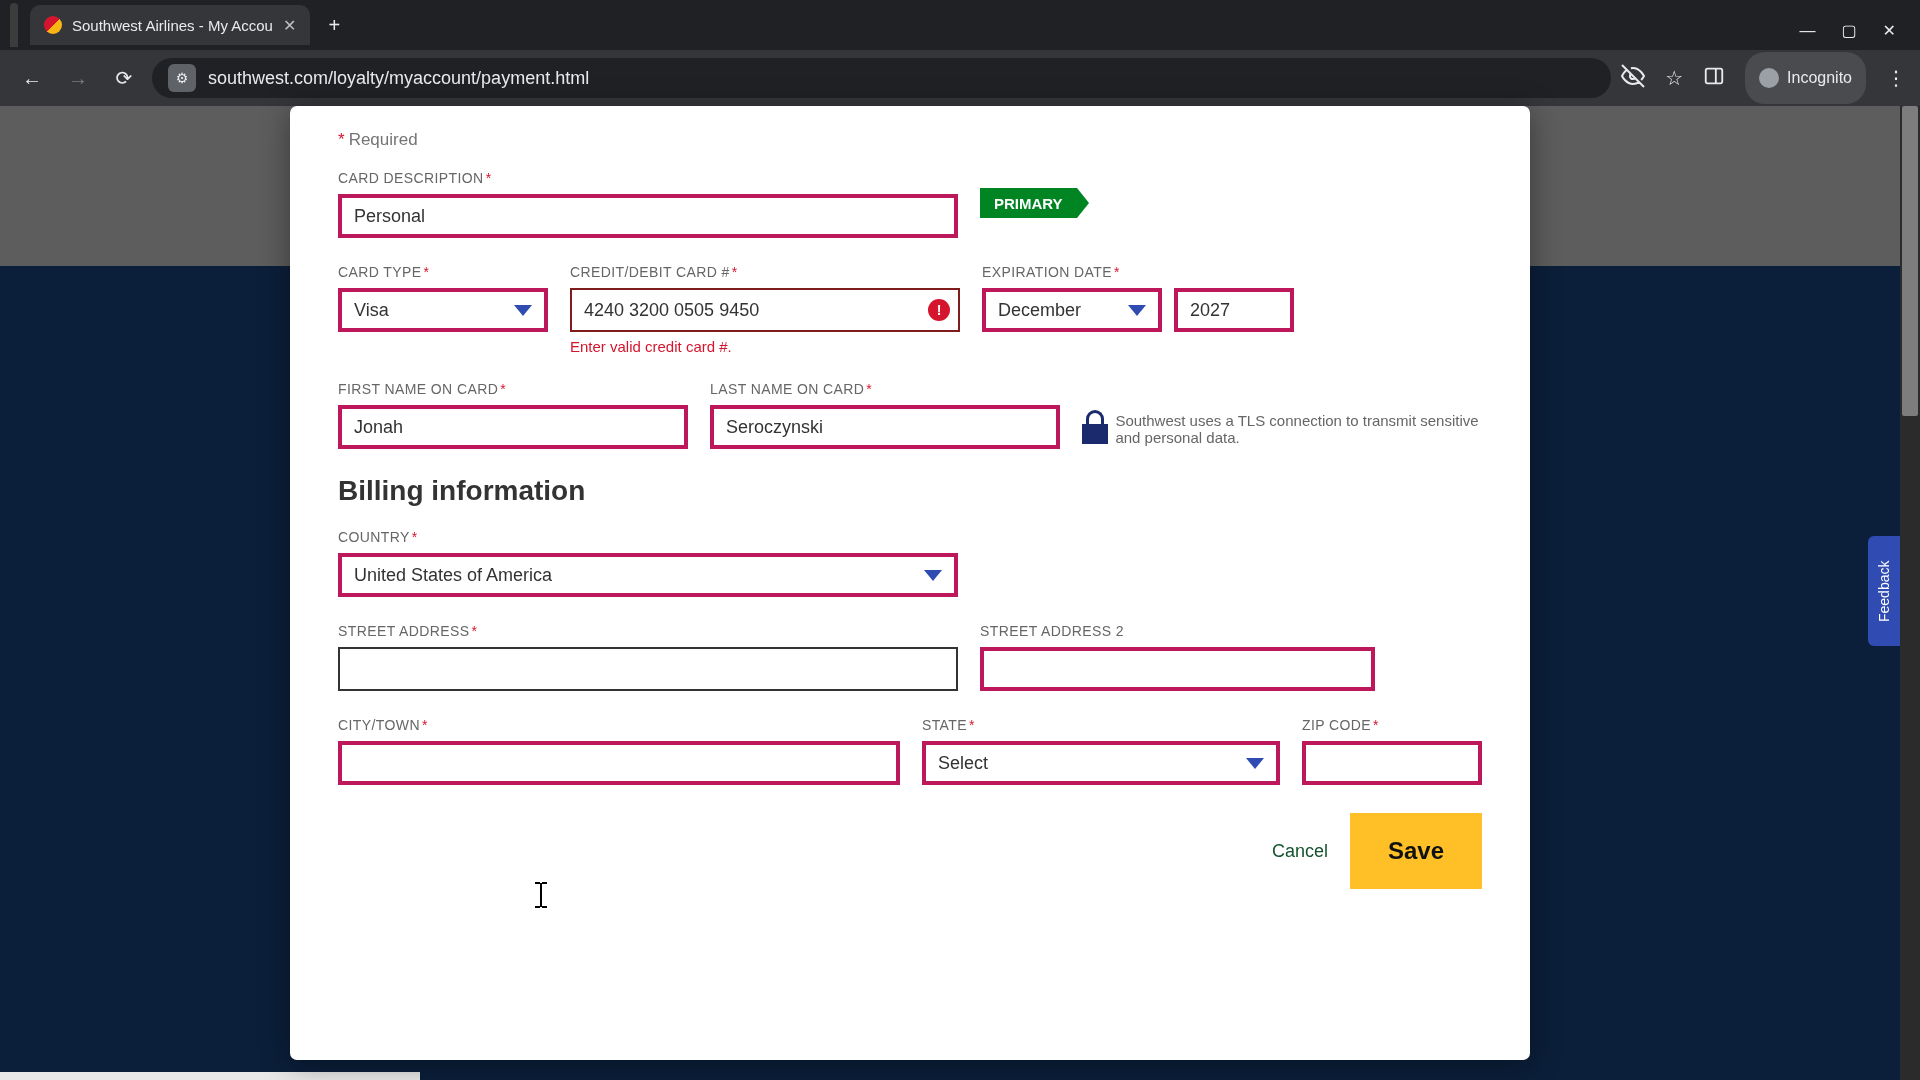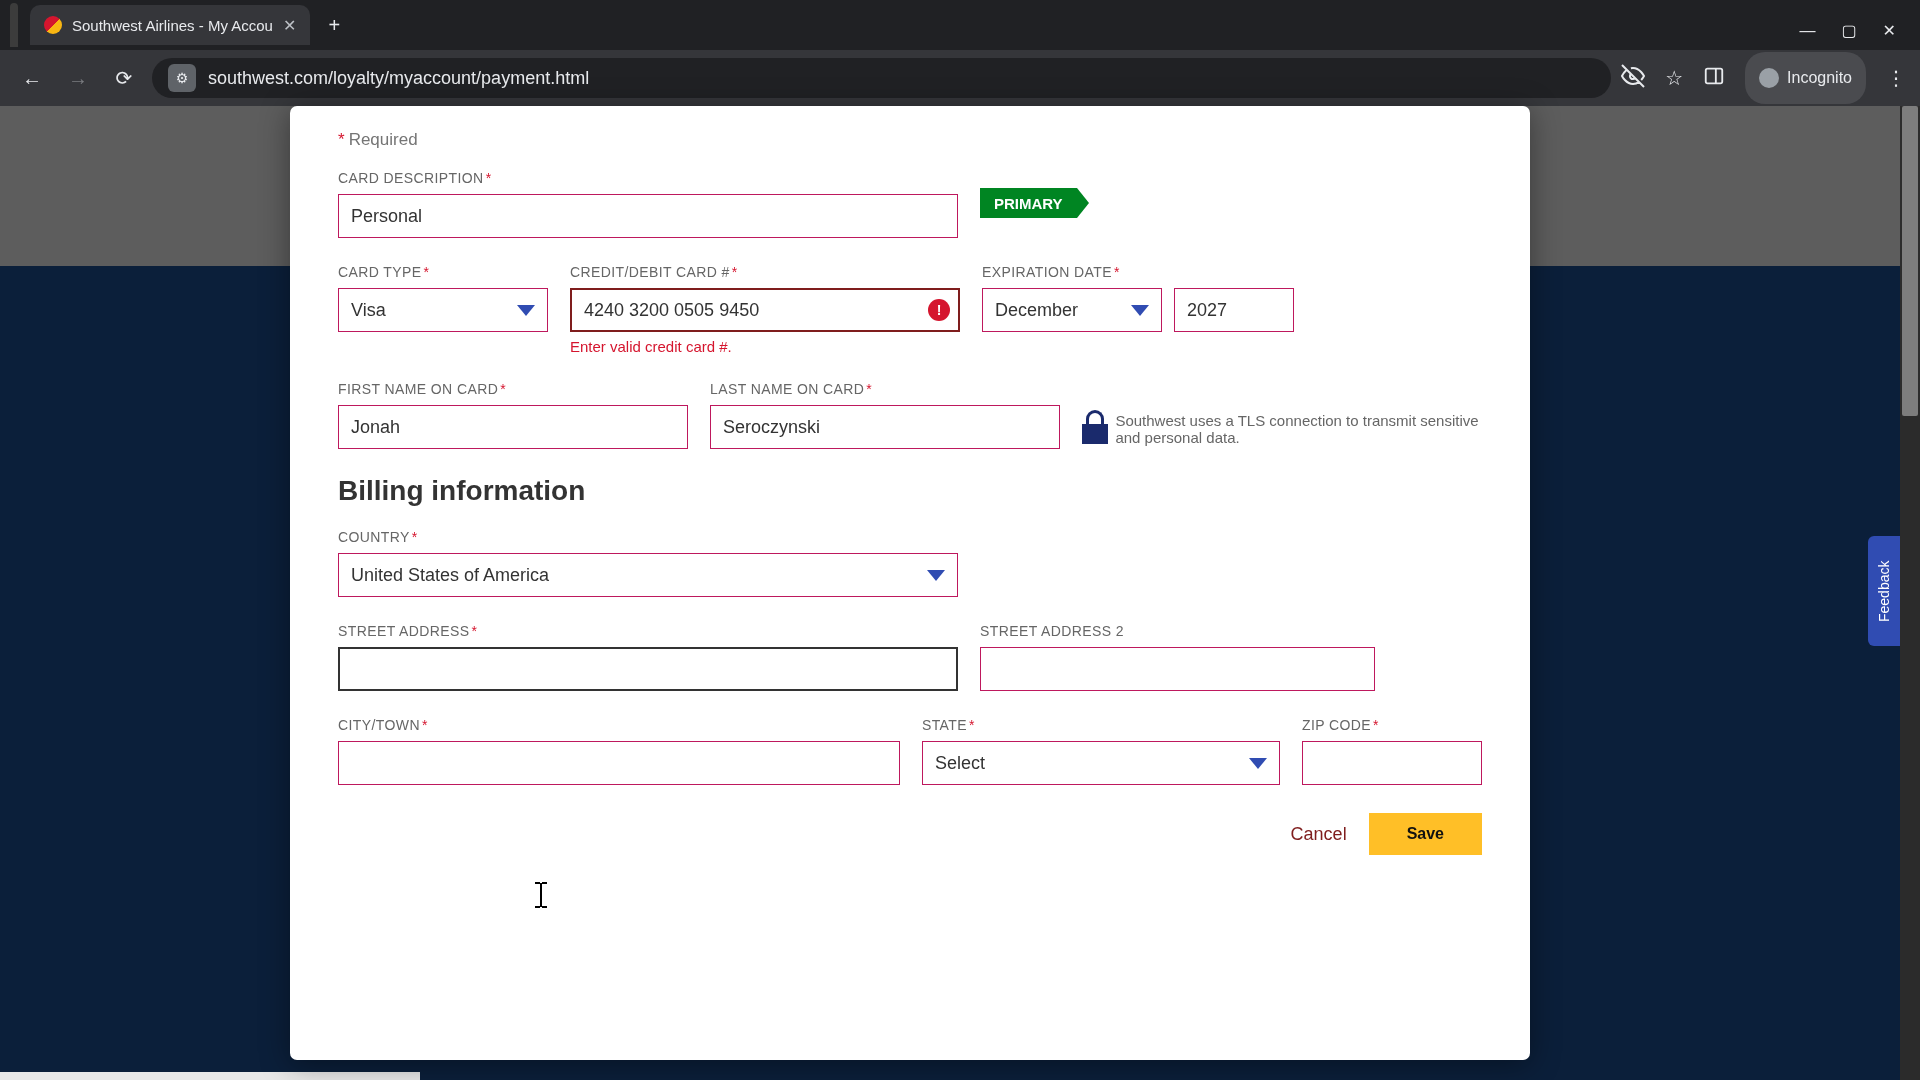--- a/index.html
+++ b/index.html
@@ -38,43 +38,43 @@
 
   
   .modal { position: absolute; left: 290px; right: 390px; top: 0; bottom: 20px; background: #fff; box-shadow: 0 4px 30px rgba(0,0,0,.4); padding: 24px 48px 24px 48px; overflow: hidden; border-radius: 7px; }
   .req { color: #757575; font-size: 17px; margin-bottom: 20px; }
   .req .ast { color: #d5152e; margin-right: 4px; }
 
   .row { display: flex; gap: 22px; margin-bottom: 26px; align-items: flex-start; }
   .field { display: flex; flex-direction: column; }
   .label { font-size: 14px; color: #666; letter-spacing: 0.4px; margin-bottom: 8px; }
   .label .ast { color: #d5152e; margin-left: 2px; }
-  .control { height: 44px; border: 1px solid #be185d; background: #fff; padding: 0 12px; font-size: 18px; color: #333; display: flex; align-items: center; }
+  .control { height: 44px; border: 4px solid #be185d; background: #fff; padding: 0 12px; font-size: 18px; color: #333; display: flex; align-items: center; }
   .control.error { border: 2px solid #7f1d1d; }
   .control.focused { border: 2px solid #333; }
   input.control { outline: none; }
   .select { position: relative; justify-content: space-between; }
   .select .chev { width: 0; height: 0; border-left: 9px solid transparent; border-right: 9px solid transparent; border-top: 11px solid #304cb2; }
   .err-text { color: #d5152e; font-size: 15px; margin-top: 6px; }
   .err-icon { width: 22px; height: 22px; border-radius: 50%; background: #d5152e; color: #fff; font-size: 14px; font-weight: bold; display: inline-flex; align-items: center; justify-content: center; position: absolute; right: 10px; top: 50%; transform: translateY(-50%); }
   .rel { position: relative; }
 
   .primary-flag { background: #008522; color: #fff; font-weight: bold; font-size: 15px; padding: 6px 14px; position: relative; height: 30px; display: inline-flex; align-items: center; margin-top: 18px; }
   .primary-flag::after { content:""; position:absolute; right:-12px; top:0; width:0; height:0; border-top:15px solid transparent; border-bottom:15px solid transparent; border-left:12px solid #008522; }
 
   .tls { display: flex; align-items: center; gap: 14px; color: #666; font-size: 15px; margin-top: 31px; max-width: 400px; }
   .tls .lockicon { width: 26px; height: 30px; position: relative; }
   .tls .lockicon .shackle { width: 18px; height: 18px; border: 3px solid #1a2a6c; border-bottom: none; border-radius: 10px 10px 0 0; position: absolute; top: -4px; left: 4px; }
   .tls .lockicon .body { width: 26px; height: 20px; background: #1a2a6c; position: absolute; bottom: 0; }
 
   h2.billing { font-size: 28px; font-weight: bold; color: #333; margin: 14px 0 22px 0; }
 
   .actions { display: flex; justify-content: flex-end; gap: 22px; align-items: center; margin-top: 28px; }
-  .btn-cancel { font-size: 18px; color: #7f1d1d; background: none; border: none; cursor: pointer; }
-  .btn-save { background: #ffbf27; color: #111; font-weight: bold; font-size: 16px; padding: 12px 38px; border: none; cursor: pointer; }
+  .btn-cancel { font-size: 18px; color: #14532d; background: none; border: none; cursor: pointer; }
+  .btn-save { background: #ffbf27; color: #111; font-weight: bold; font-size: 24px; padding: 24px 38px; border: none; cursor: pointer; }
 
   .cursor-caret { position: absolute; left: 530px; top: 775px; pointer-events: none; }
   .cursor-caret svg { width: 22px; height: 28px; }
   
   .bottom-slice { position:absolute; left:0; bottom:0; width:420px; height:8px; background:#e8e8e8;}
 </style>
 </head>
 <body>
 
 <div class="browser">

